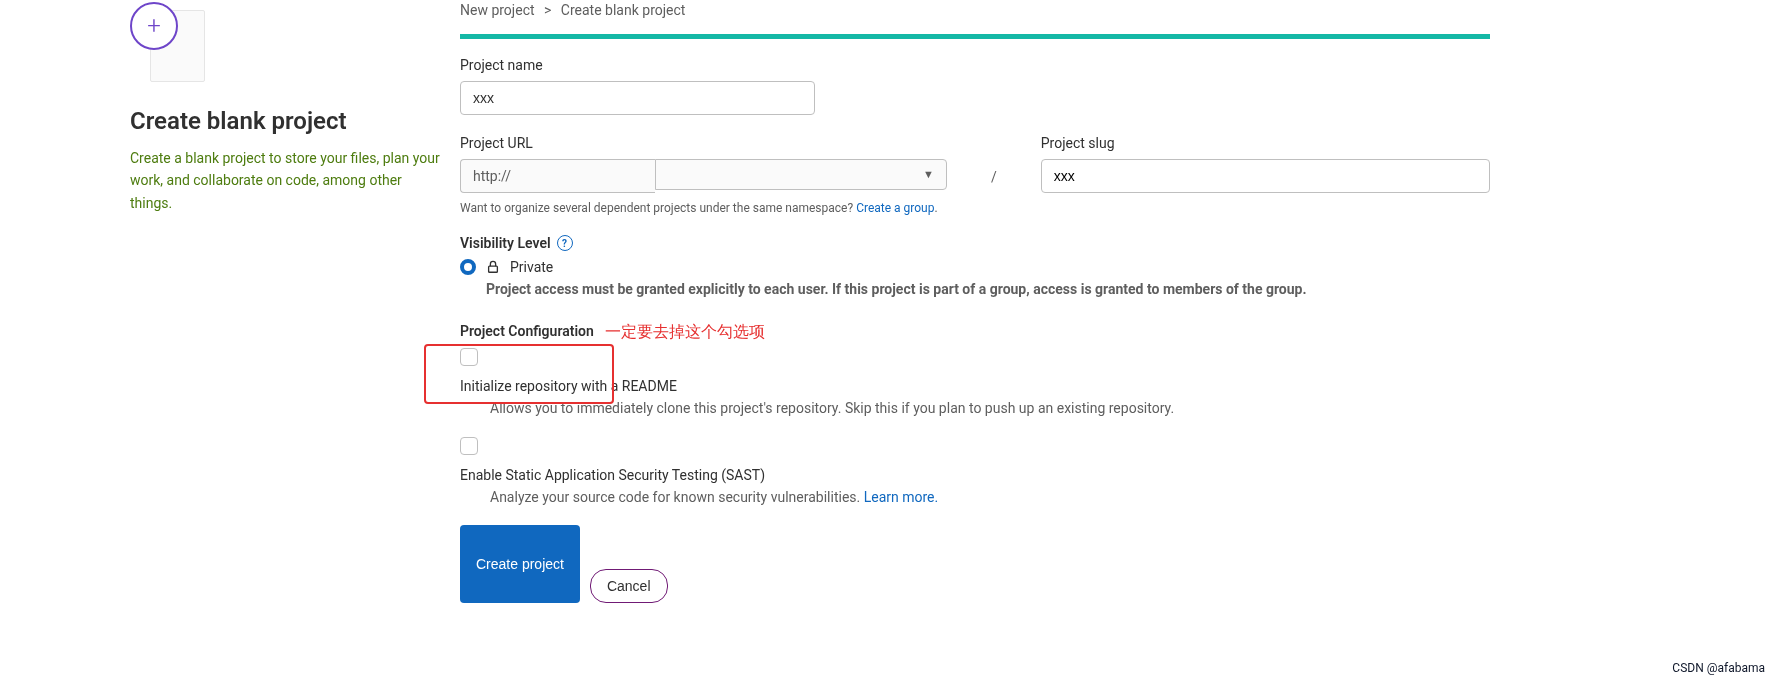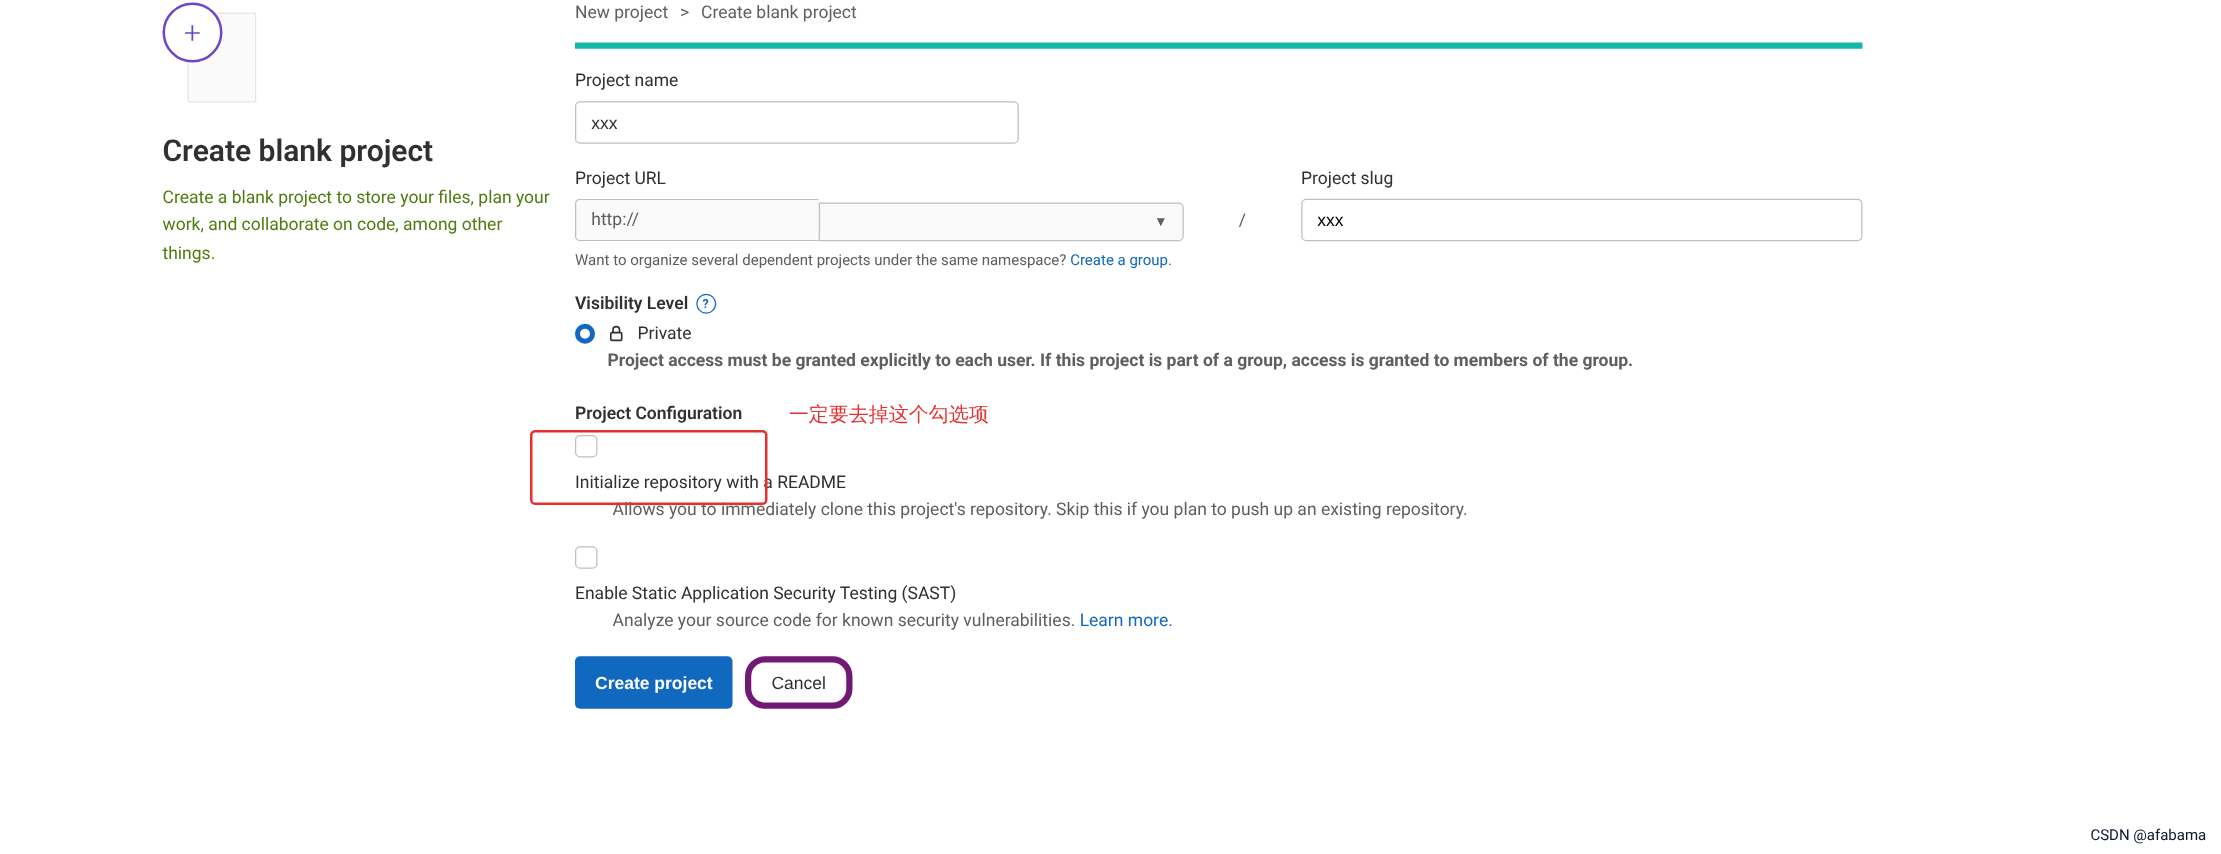--- a/index.html
+++ b/index.html
@@ -105,21 +105,21 @@
       gap: 30px;
     }
     .url-col {
       flex: 0 0 487px;
     }
     .slug-col {
       flex: 1;
     }
     .url-combo {
       display: flex;
-      align-items: flex-end;
+      align-items: flex-start;
     }
     .url-prefix {
       border: 1px solid #bfbfbf;
       border-radius: 4px 0 0 4px;
       padding: 8px 12px;
       background: #fafafa;
       color: #5e5e5e;
       width: 195px;
       border-right: none;
     }
@@ -234,50 +234,50 @@
       left: -36px;
       top: -3px;
       width: 190px;
       height: 60px;
       border: 2px solid #e63030;
       border-radius: 4px;
       pointer-events: none;
     }
     .annotation-text {
       position: absolute;
-      left: 171px;
+      left: 145px;
       top: -25px;
       color: #e63030;
       font-size: 16px;
       white-space: nowrap;
       pointer-events: none;
     }
     .button-row {
       display: flex;
       gap: 10px;
       margin-top: 10px;
     }
     .btn-primary {
       background: #1068bf;
       color: #fff;
       border: none;
       padding: 8px 16px;
       border-radius: 4px;
       font-size: 14px;
       cursor: pointer;
-      font-weight: bold;
     }
     .btn-secondary {
       background: #fff;
       color: #303030;
-      border: 5px solid #701a75;
+      border: 1px solid #701a75;
       padding: 8px 16px;
       border-radius: 16px;
       font-size: 14px;
       cursor: pointer;
+      margin-top: 44px;
     }
     .watermark {
       position: absolute;
       right: 12px;
       bottom: 8px;
       color: #0f172a;
       font-size: 12px;
     }
   </style>
 </head>

